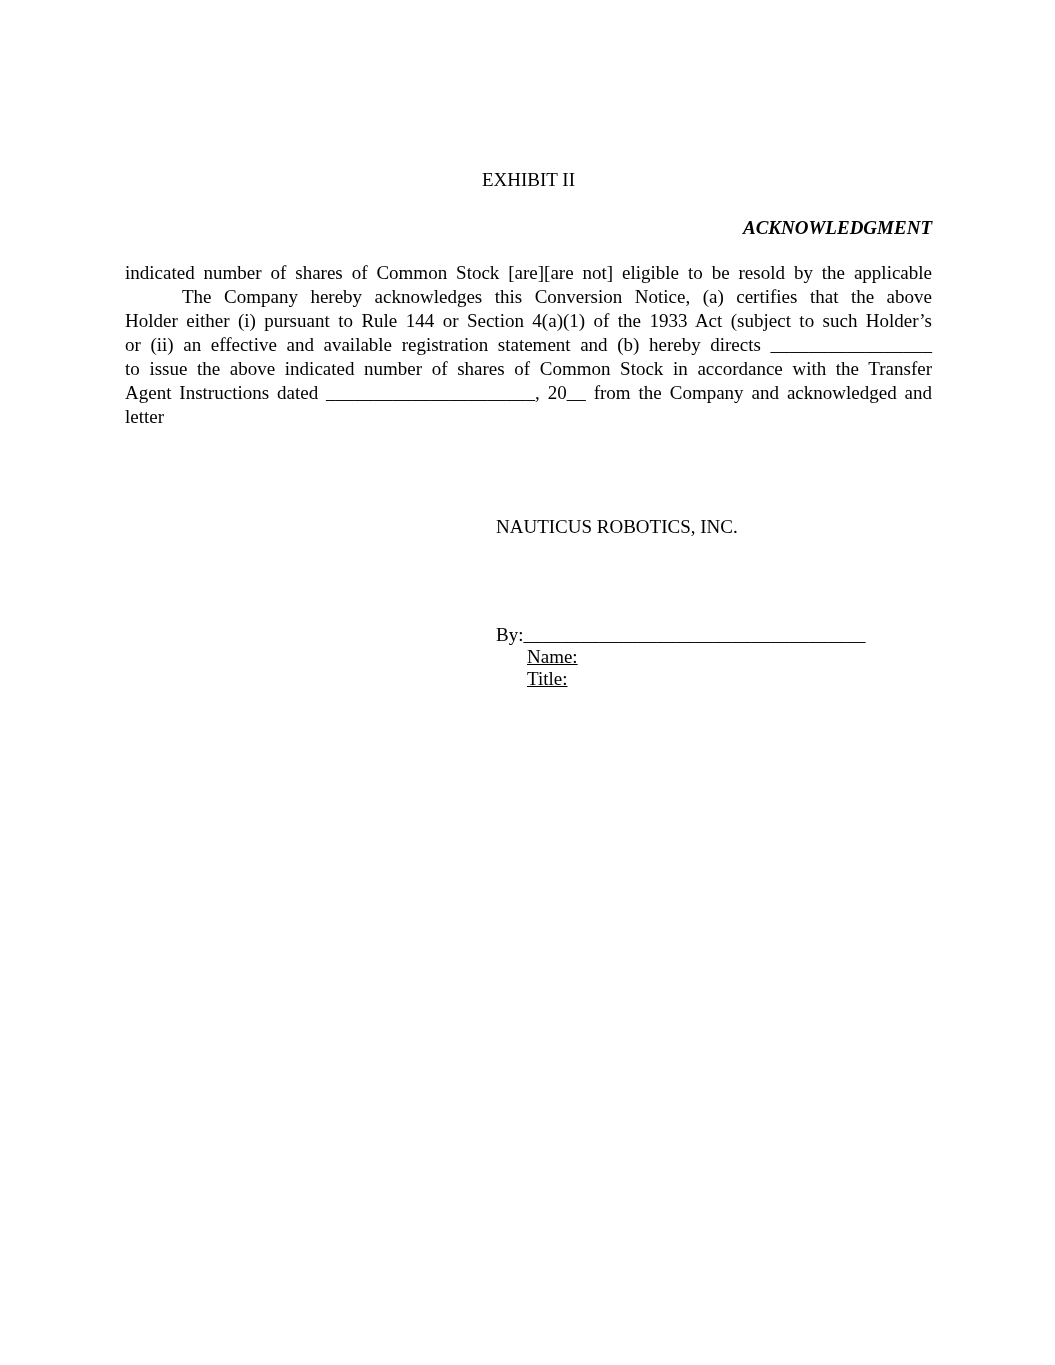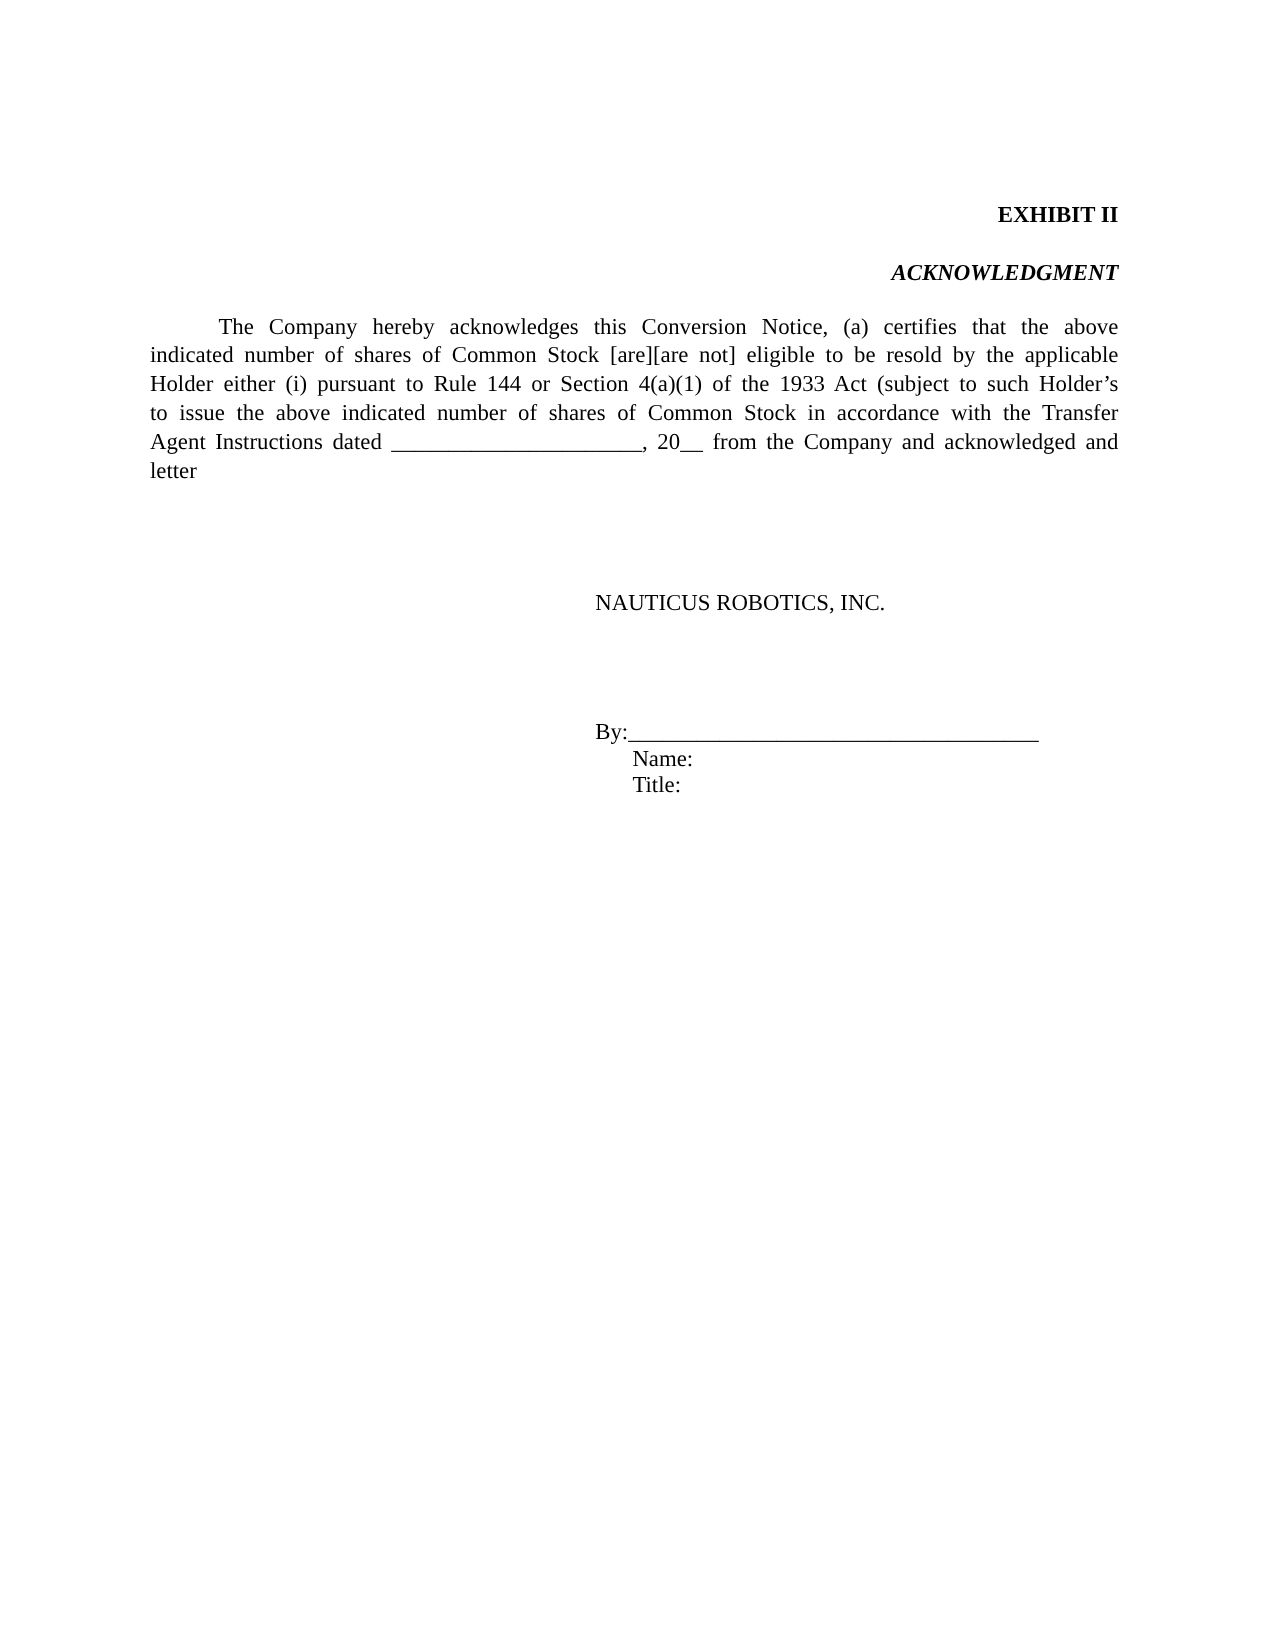--- a/index.html
+++ b/index.html
@@ -21,22 +21,22 @@
     width: 1055px;
     height: 1365px;
     background: #ffffff;
   }
   .content {
     padding-left: 125px;
     padding-right: 123px;
   }
   .exhibit-label {
     margin-top: 168px;
-    text-align: right;
-    font-weight: bold;
+    text-align: center;
+    font-weight: normal;
   }
   .doc-title {
     margin-top: 24px;
     text-align: right;
     font-weight: bold;
     font-style: italic;
   }
   .body-paragraph {
     margin-top: 21px;
   }
@@ -56,36 +56,38 @@
     margin-left: 371px;
     font-weight: normal;
   }
   .signature-block {
     margin-top: 85px;
     margin-left: 371px;
     line-height: 22px;
   }
   .sig-sub {
     padding-left: 31px;
+    text-decoration: underline;
   }
 </style>
 </head>
 <body>
 
 <div class="page">
   <div class="content">
 
     <div class="exhibit-label">EXHIBIT II</div>
 
     <div class="doc-title">ACKNOWLEDGMENT</div>
 
     <div class="body-paragraph">
+      <div class="jl">indicated number of shares of Common Stock [are][are not] eligible to be resold by the applicable</div>
       <div class="jl indent">The Company hereby acknowledges this Conversion Notice, (a) certifies that the above</div>
-      <div class="jl">indicated number of shares of Common Stock [are][are not] eligible to be resold by the applicable</div>
       <div class="jl">Holder either (i) pursuant to Rule 144 or Section 4(a)(1) of the 1933 Act (subject to such Holder’s</div>
+      <div class="jl">or (ii) an effective and available registration statement and (b) hereby directs _________________</div>
       <div class="jl">to issue the above indicated number of shares of Common Stock in accordance with the Transfer</div>
       <div class="jl">Agent Instructions dated ______________________, 20__ from the Company and acknowledged and letter</div>
     </div>
 
     <div class="company-line">NAUTICUS ROBOTICS, INC.</div>
 
     <div class="signature-block">
       <div class="sig-by-row"><span>By:</span><span>____________________________________</span></div>
       <div class="sig-sub">Name:</div>
       <div class="sig-sub">Title:</div>

